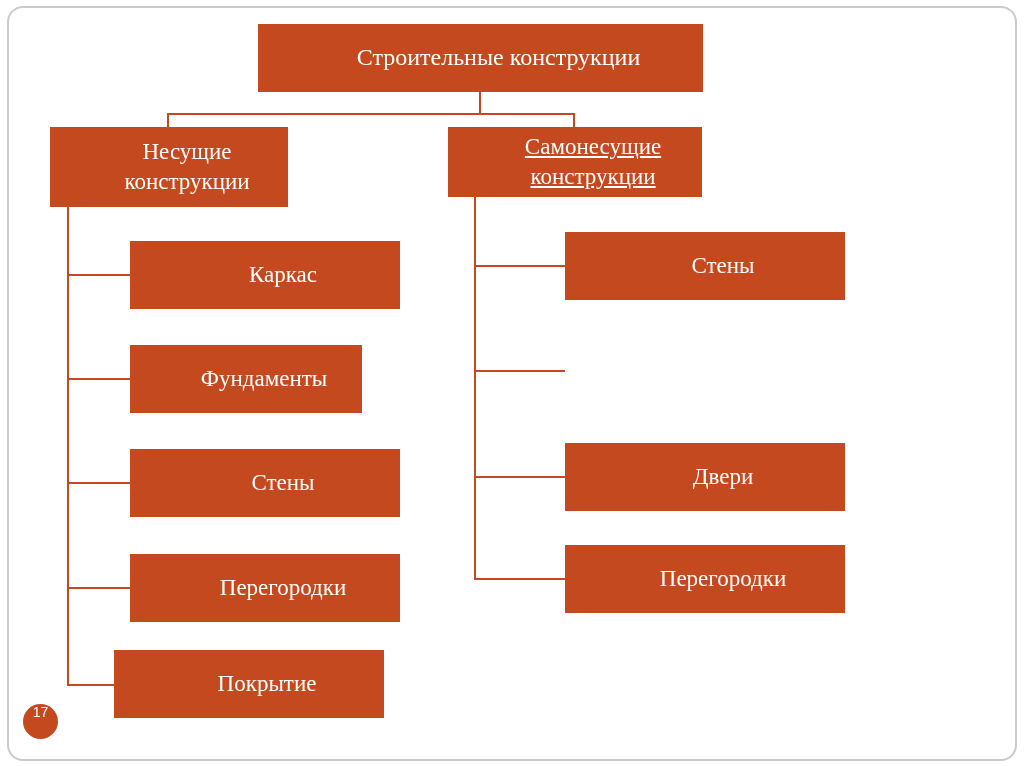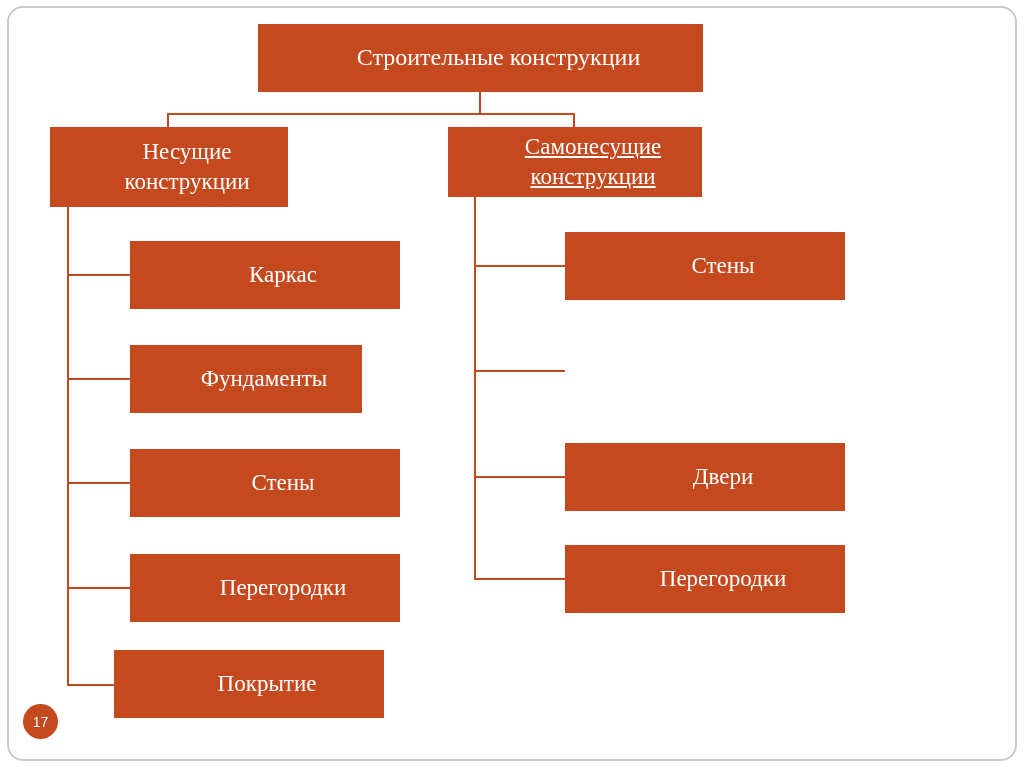--- a/index.html
+++ b/index.html
@@ -70,21 +70,21 @@
   .l-rstub0{left:474px;top:265px;width:91px;}
   .l-rstub1{left:474px;top:370px;width:91px;}
   .l-rstub2{left:474px;top:476px;width:91px;}
   .l-rstub3{left:474px;top:578px;width:91px;}
 
   .page-badge{
     position:absolute;left:23px;top:704px;
     width:35px;height:35px;border-radius:50%;
     background:var(--accent);
     color:#ffffff;
-    display:flex;align-items:center;justify-content:center;
+    display:flex;justify-content:center;
     font-size:14px;
     font-family:"Liberation Sans","DejaVu Sans",sans-serif;
   }
 </style>
 </head>
 <body>
 
 <div class="slide">
 
   <div class="frame"></div>

